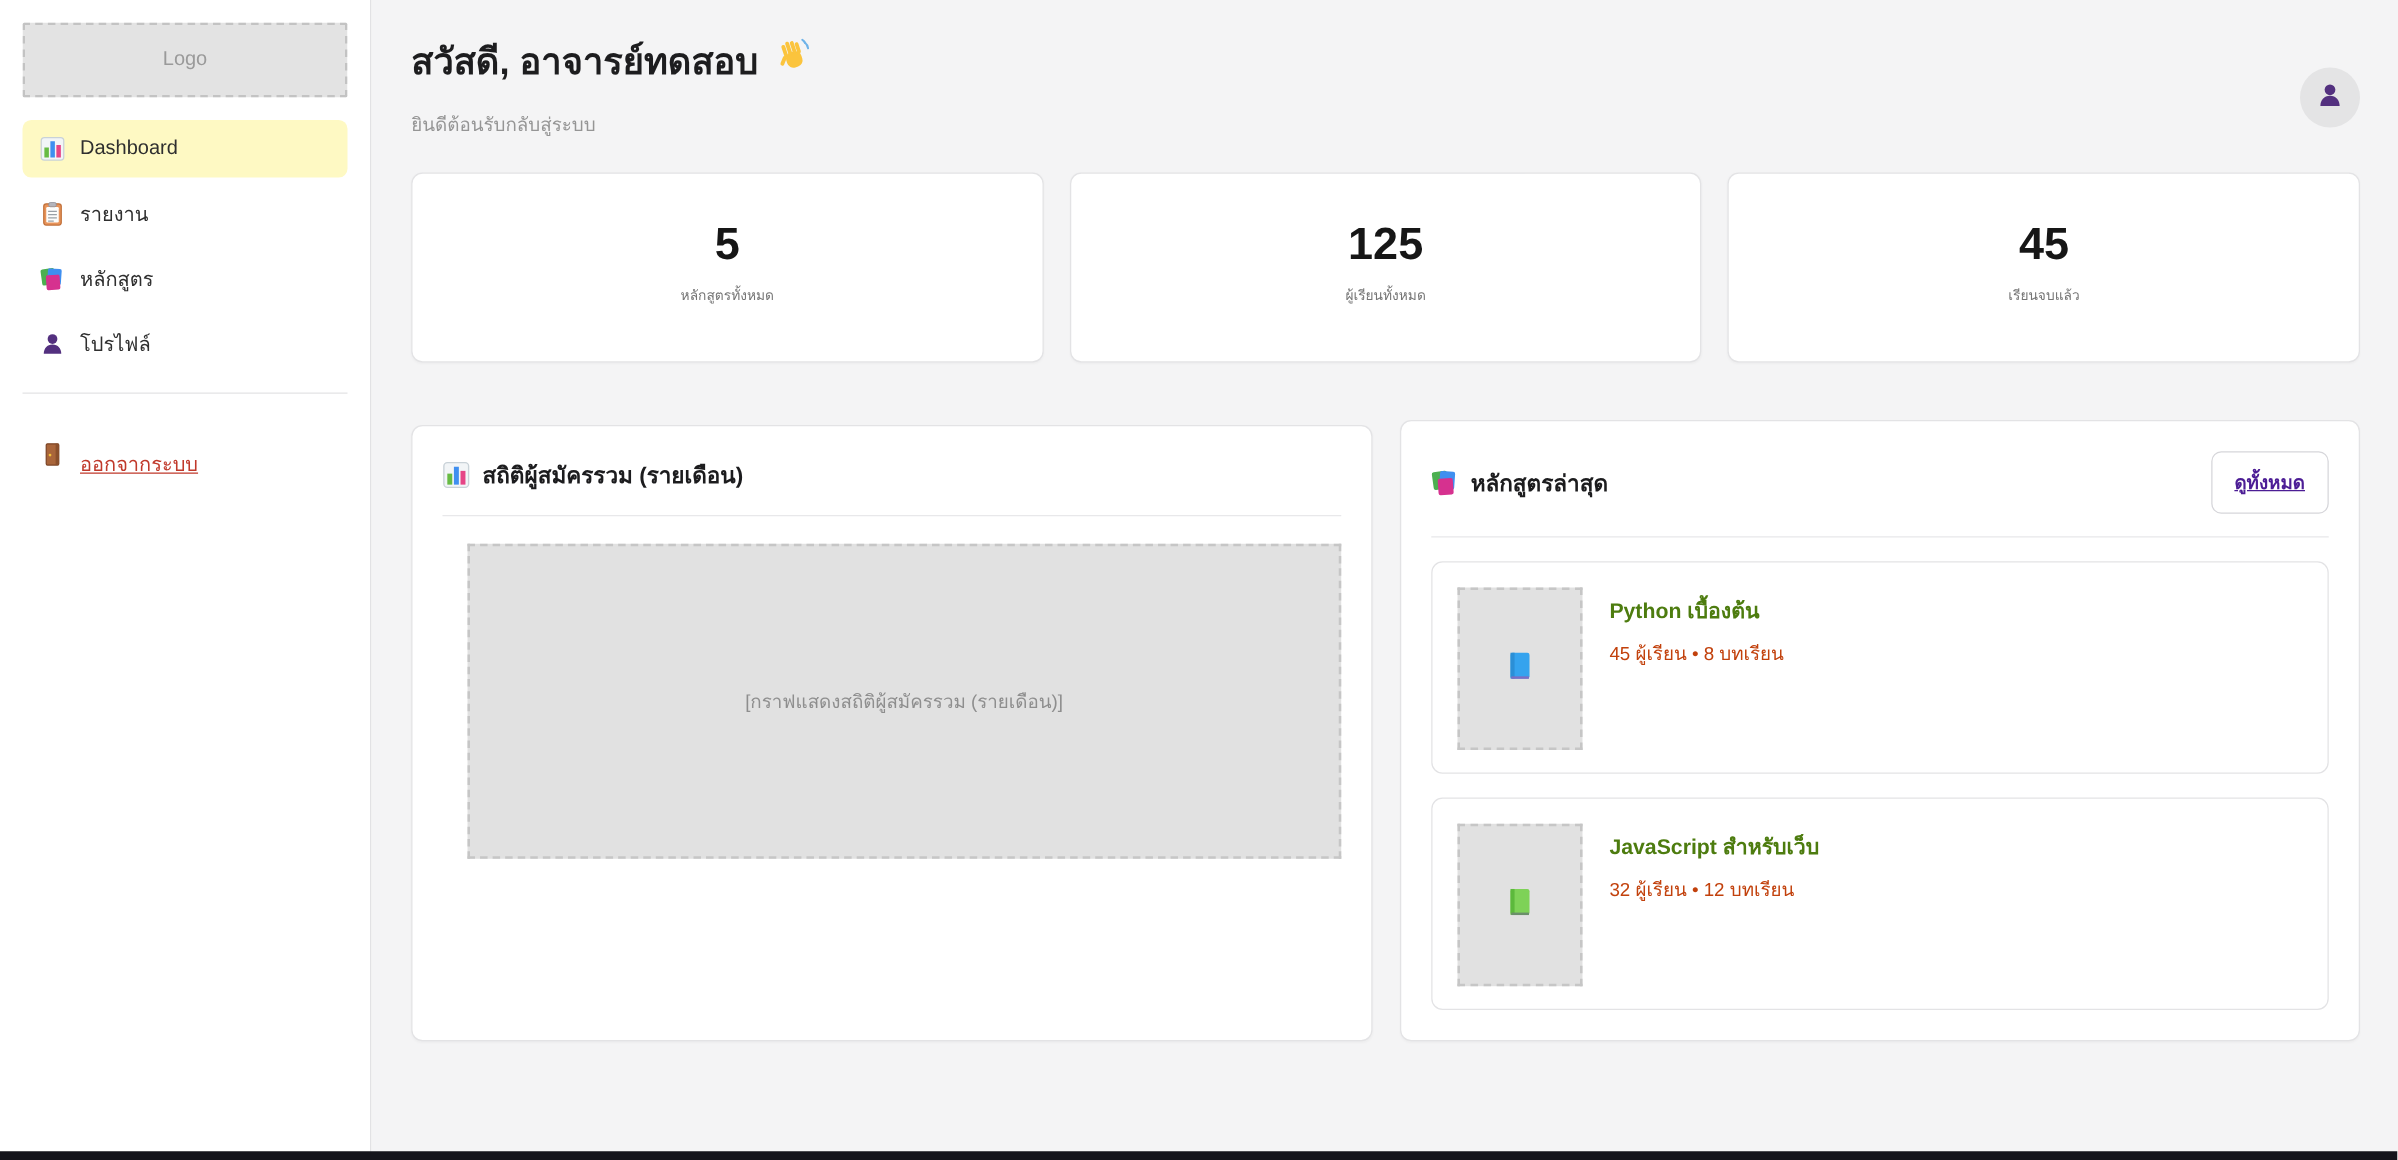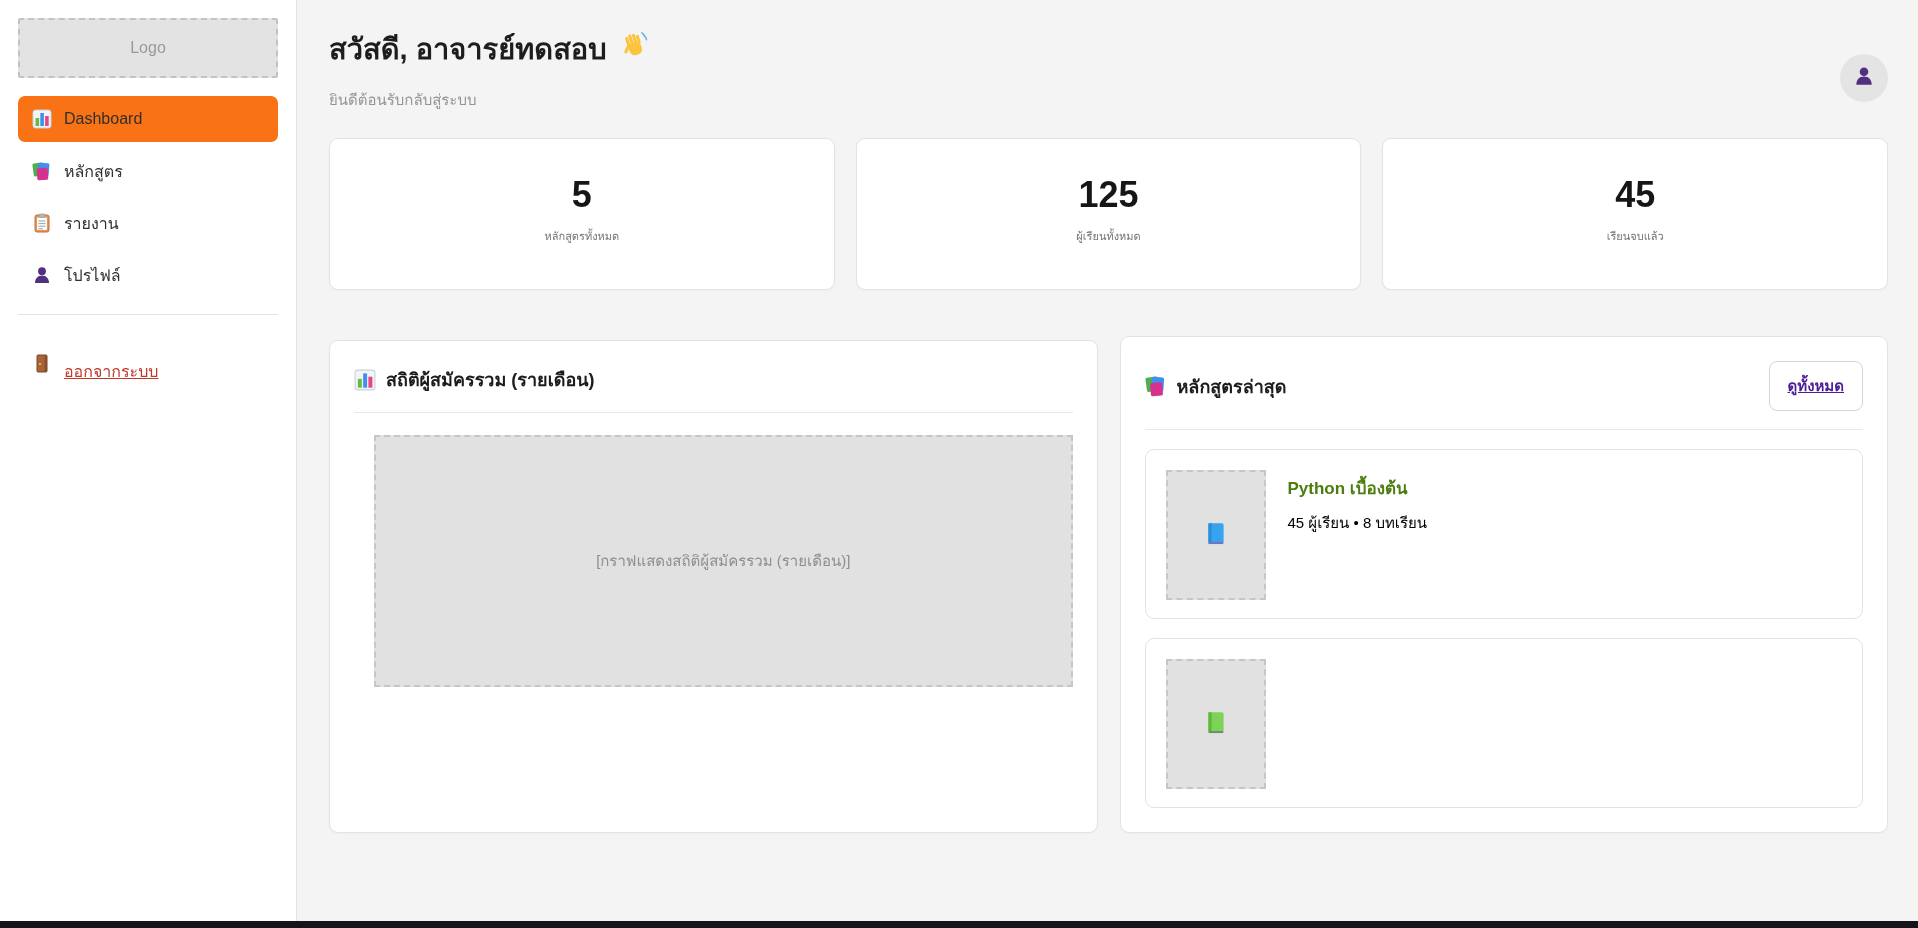--- a/index.html
+++ b/index.html
@@ -29,21 +29,21 @@
     margin-bottom: 18px;
   }
   .nav-item {
     display: flex; align-items: center; gap: 12px;
     height: 46px; padding: 0 14px;
     border-radius: 7px;
     font-size: 16px; color: #2f2f2f;
     cursor: pointer;
     margin-bottom: 6px;
   }
-  .nav-item.active { background: #f97316; }
+  .nav-item.active { background: #fef9c3; }
   .nav-icon { width: 20px; height: 20px; display: inline-flex; flex: none; }
   .sidebar-divider {
     border: none; border-top: 1px solid #e3e3e5;
     margin: 16px 0 28px 0;
   }
   .logout-link {
     display: flex; align-items: center; gap: 12px;
     padding: 0 14px; height: 40px;
     font-size: 16px; color: #c0392b;
     cursor: pointer;
@@ -131,21 +131,21 @@
     background: #fff;
   }
   .course-thumb {
     width: 100px; height: 130px; flex: none;
     background: #e1e1e1;
     border: 2px dashed #c6c6c6;
     display: flex; align-items: center; justify-content: center;
   }
   .course-info { padding-top: 4px; }
   .course-title { font-size: 17px; font-weight: bold; color: #4d7c0f; }
-  .course-meta { margin-top: 10px; font-size: 15px; color: #000000; }
+  .course-meta { margin-top: 10px; font-size: 15px; color: #c2410c; }
 
   .bottom-bar {
     position: absolute; left: 0; bottom: 0;
     width: 100%; height: 7px;
     background: #14141b;
   }
 </style>
 </head>
 <body>
 
@@ -217,32 +217,32 @@
         <span class="nav-icon">
           <svg viewBox="0 0 20 20" width="20" height="20">
               <use href="#icon-bar-chart"></use>
             </svg>
         </span>
         <span>Dashboard</span>
       </div>
       <div class="nav-item">
         <span class="nav-icon">
           <svg viewBox="0 0 20 20" width="20" height="20">
-              <use href="#icon-books"></use>
-            </svg>
-        </span>
-        <span>หลักสูตร</span>
+              <use href="#icon-clipboard"></use>
+            </svg>
+        </span>
+        <span>รายงาน</span>
       </div>
       <div class="nav-item">
         <span class="nav-icon">
           <svg viewBox="0 0 20 20" width="20" height="20">
-              <use href="#icon-clipboard"></use>
-            </svg>
-        </span>
-        <span>รายงาน</span>
+              <use href="#icon-books"></use>
+            </svg>
+        </span>
+        <span>หลักสูตร</span>
       </div>
       <div class="nav-item">
         <span class="nav-icon">
           <svg viewBox="0 0 20 20" width="20" height="20">
               <use href="#icon-person"></use>
             </svg>
         </span>
         <span>โปรไฟล์</span>
       </div>
     </nav>
@@ -345,20 +345,24 @@
         </div>
 
         <div class="course-card">
           <div class="course-thumb">
             <span>
               <svg viewBox="0 0 22 23" width="24" height="25">
                   <use href="#icon-book-green"></use>
                 </svg>
             </span>
           </div>
+          <div class="course-info">
+            <div class="course-title">JavaScript สำหรับเว็บ</div>
+            <div class="course-meta">32 ผู้เรียน • 12 บทเรียน</div>
+          </div>
         </div>
       </div>
 
     </section>
   </main>
 </div>
 
 <div class="bottom-bar"></div>
 
 </body></html>

